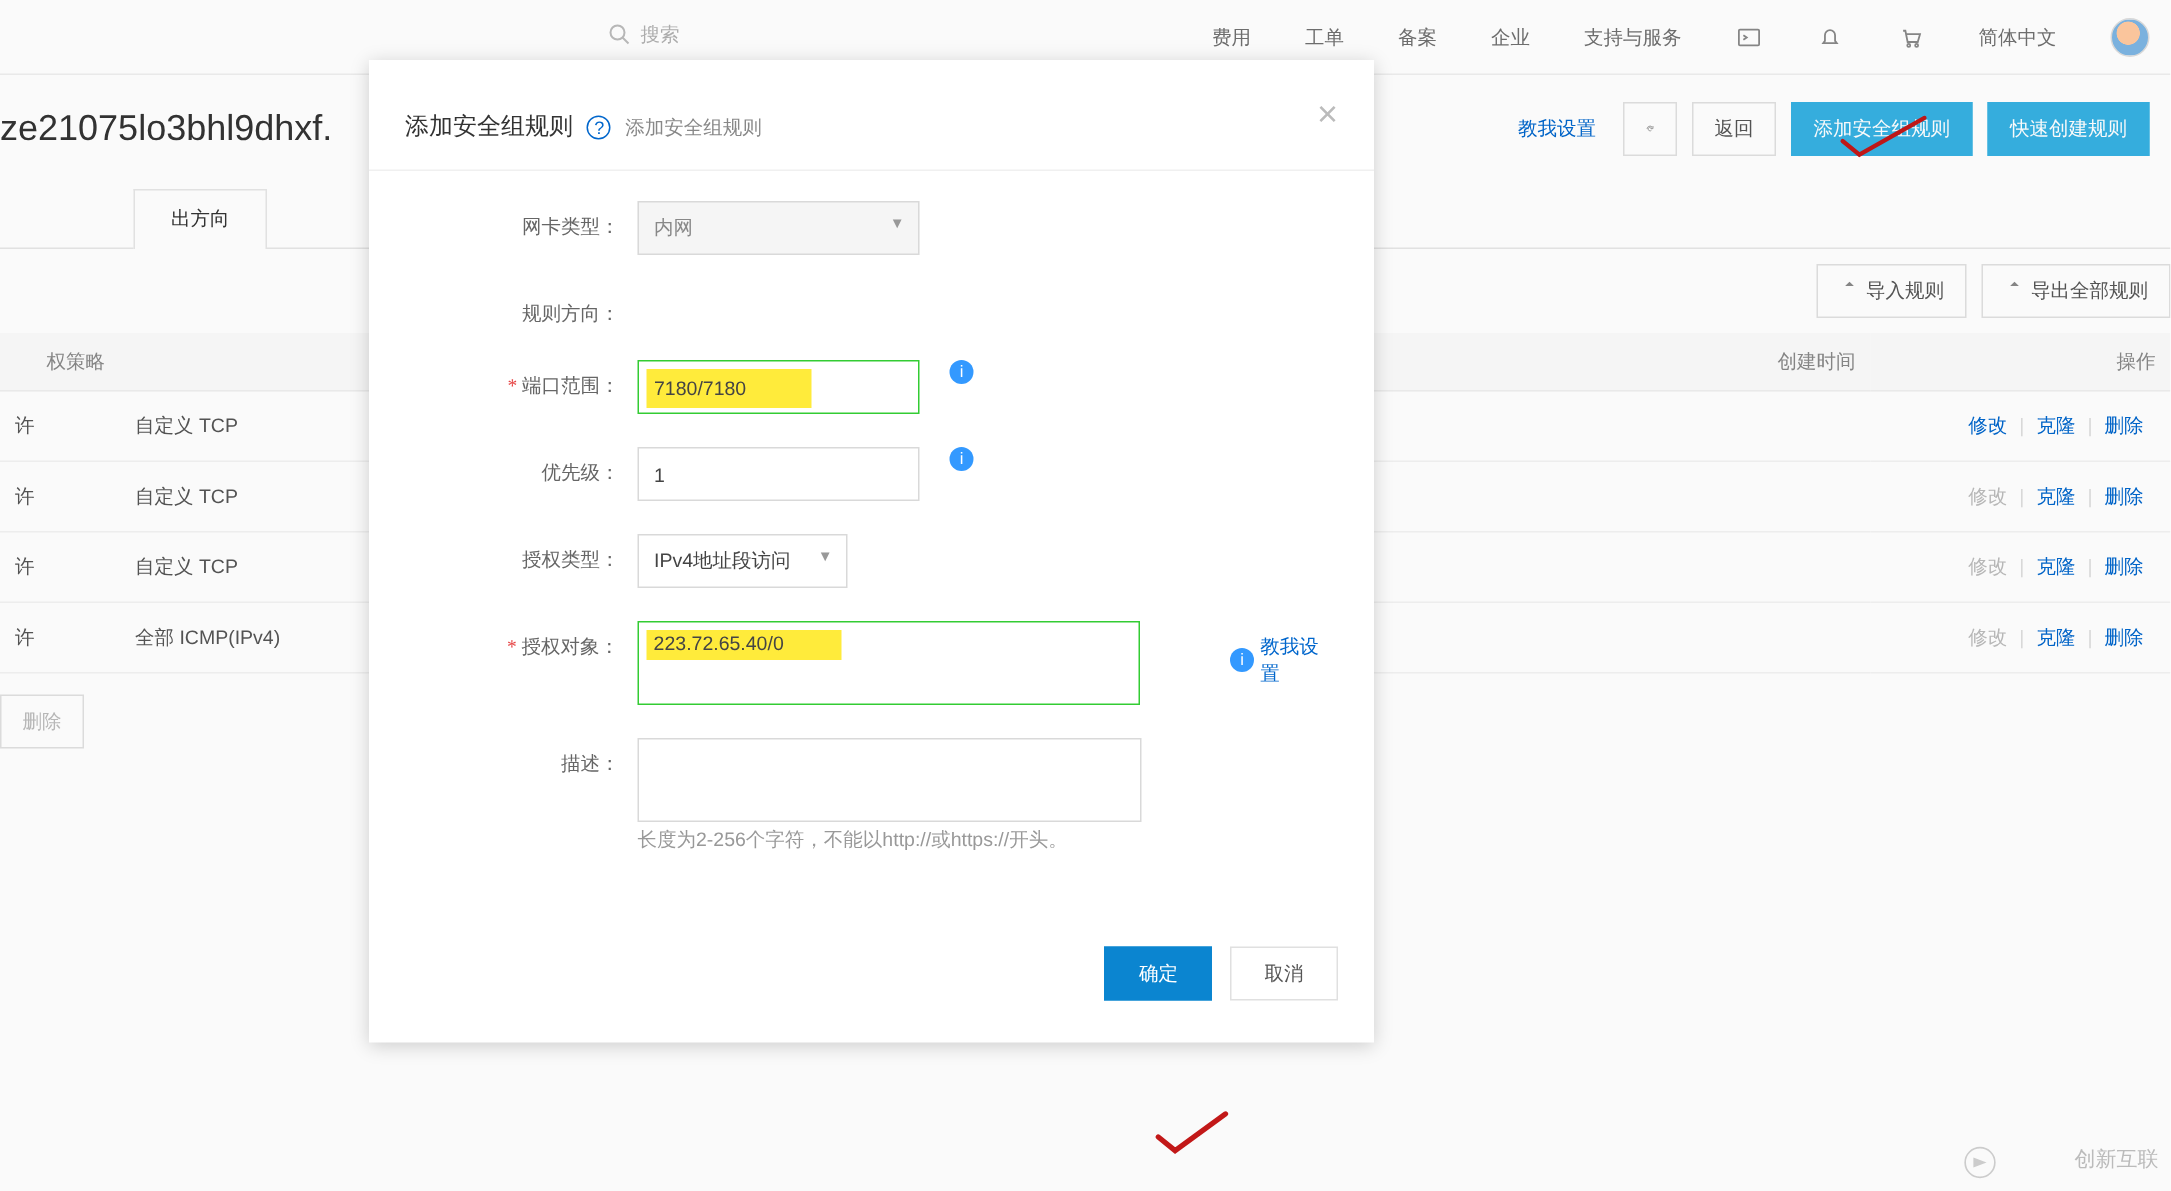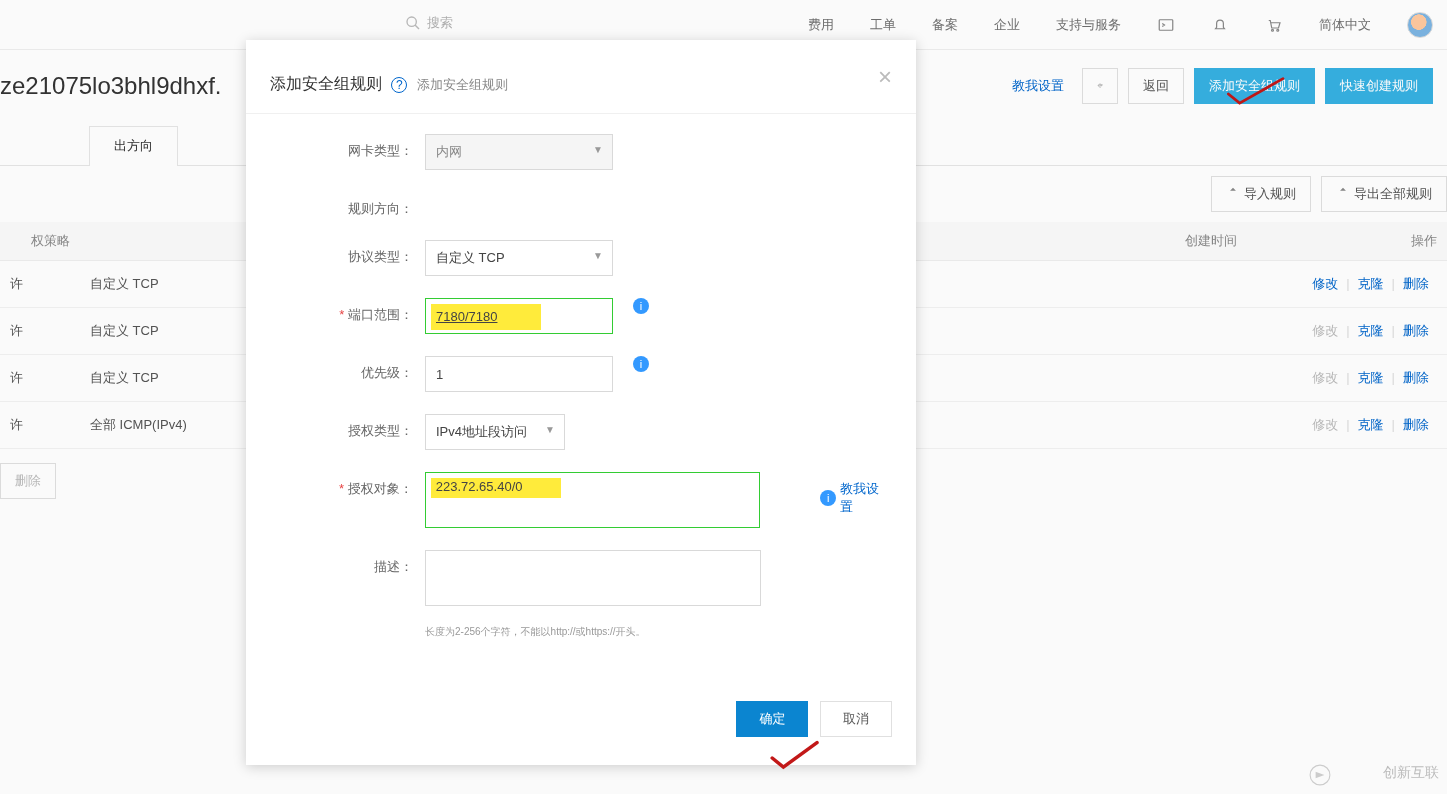--- a/index.html
+++ b/index.html
@@ -36,34 +36,34 @@
 
     .mask { position:absolute; inset:0; background:rgba(0,0,0,0.02); }
     .modal { position:absolute; left:246px; top:40px; width:670px; background:#fff; box-shadow:0 2px 12px rgba(0,0,0,.18); }
     .modal-head { display:flex; align-items:center; padding:18px 24px; border-bottom:1px solid #f0f0f0; }
     .modal-title { font-size:16px; color:#333;margin-top:16px; }
     .modal-title .q { display:inline-block; width:16px; height:16px; border:1px solid #06c; border-radius:50%; color:#06c; font-size:12px; line-height:14px; text-align:center; margin:0 5px; }
     .modal-title .sub { font-size:13px; color:#888; }
     .close-x { margin-left:auto; font-size:24px; color:#bbb; cursor:pointer; }
     .form { padding:20px 24px 10px; }
     .form-row { display:flex; align-items:flex-start; margin-bottom:22px; }
-    .form-label { width:155px; text-align:right; padding-right:12px; color:#666; padding-top:8px; }
+    .form-label { width:155px; text-align:right; padding-right:12px; color:#666; padding-top:8px;font-family:Liberation Serif, serif; }
     .req::before { content:"* "; color:#e64545; }
     .sel,.inp,.ta { height:36px; border:1px solid #d9d9d9; width:188px; padding:0 10px; font-size:13px; color:#444; background:#fff; }
     .sel { appearance:none; -webkit-appearance:none; position:relative; }
     .sel-wrap { position:relative; display:inline-block; }
     .sel-wrap::after { content:"▼"; position:absolute; right:10px; top:10px; font-size:10px; color:#999; pointer-events:none; }
     .sel.disabled { background:#f5f5f5; color:#888; }
-    .inp.highlight { border:1px solid #3c3; background:linear-gradient(#ffeb3b,#ffeb3b) no-repeat; background-size:110px 26px; background-position:5px 5px;text-decoration:underline; }
+    .inp.highlight { border:1px solid #3c3; background:linear-gradient(#ffeb3b,#ffeb3b) no-repeat; background-size:110px 26px; background-position:5px 5px; }
     .ta { height:56px; width:336px; resize:none; padding:6px 10px; }
     .ta.highlight { border:1px solid #3c3; background:linear-gradient(#ffeb3b,#ffeb3b) no-repeat; background-size:130px 20px; background-position:5px 5px; }
     .info-i { display:inline-block; width:16px; height:16px; border-radius:50%; background:#3399ff; color:#fff; font-size:11px; text-align:center; line-height:16px; margin-left:20px; }
     .side-link { margin-left:40px; display:inline-flex; align-items:center; }
     .side-link span.t { color:#06c; margin-left:4px; }
-    .hint { color:#999; font-size:10px; margin-top:16px; width:336px; }
+    .hint { color:#999; font-size:13px; width:336px; }
     .modal-foot { border-top:none; padding:30px 24px 28px; text-align:right; }
     .modal-foot .btn { height:36px; padding:0 22px; margin-left:8px; }
     .modal-foot .btn-primary { background:#0b85d0; border-color:#0b85d0; }
 
     .checkmark { position:absolute; }
     .checkmark svg { width:70px; height:36px; }
     .watermark { position:absolute; right:8px; bottom:8px; display:flex; align-items:flex-start; color:#bbb; font-size:14px;gap:48px; }
     .watermark svg { width:22px; height:22px; margin-right:4px; }
   </style>
 </head>
@@ -194,24 +194,20 @@
   </div>
   <div class="form">
     <div class="form-row">
       <div class="form-label">网卡类型：</div>
       <div class="sel-wrap"><input class="sel disabled" readonly="" value="内网" style=""></div>
     </div>
     <div class="form-row">
       <div class="form-label">规则方向：</div>
     </div>
     <div class="form-row">
-      <div class="form-label">协议类型：</div>
-      <div class="sel-wrap"><input class="sel" readonly="" value="自定义 TCP" style=""></div>
-    </div>
-    <div class="form-row">
       <div class="form-label req">端口范围：</div>
       <input class="inp highlight" value="7180/7180" style="">
       <span class="info-i">i</span>
     </div>
     <div class="form-row">
       <div class="form-label">优先级：</div>
       <input class="inp" value="1" style="">
       <span class="info-i">i</span>
     </div>
     <div class="form-row">

